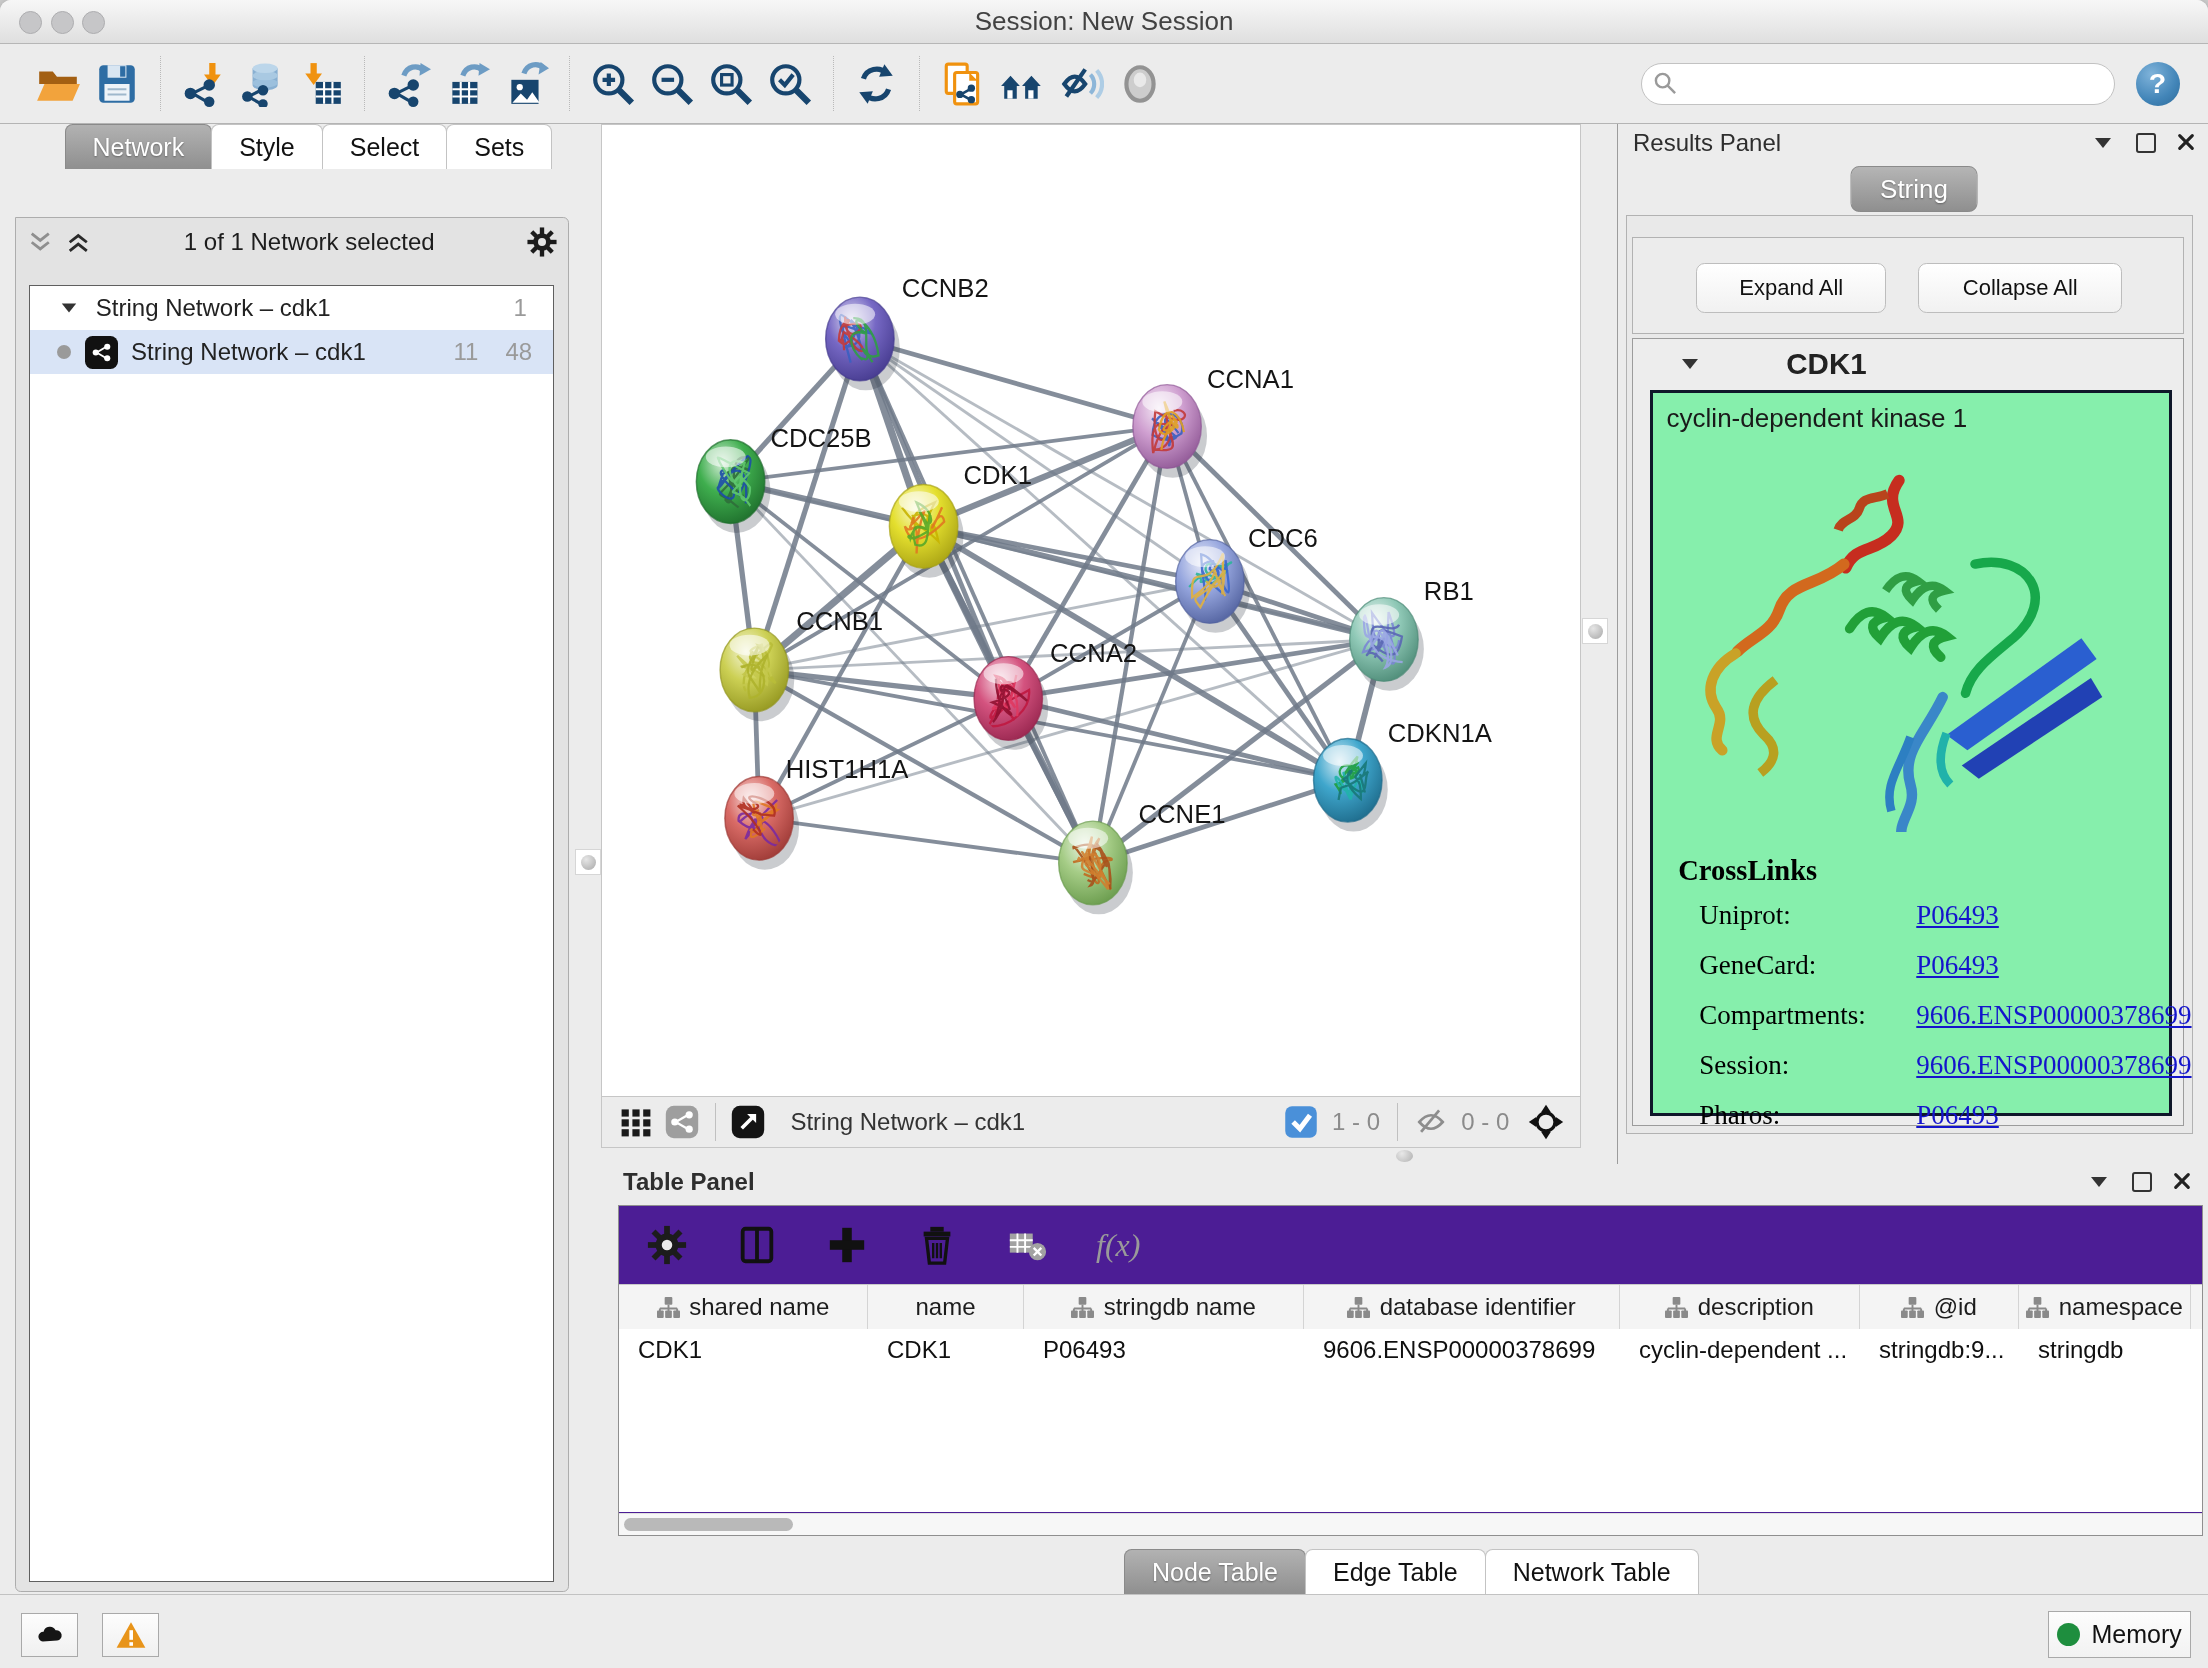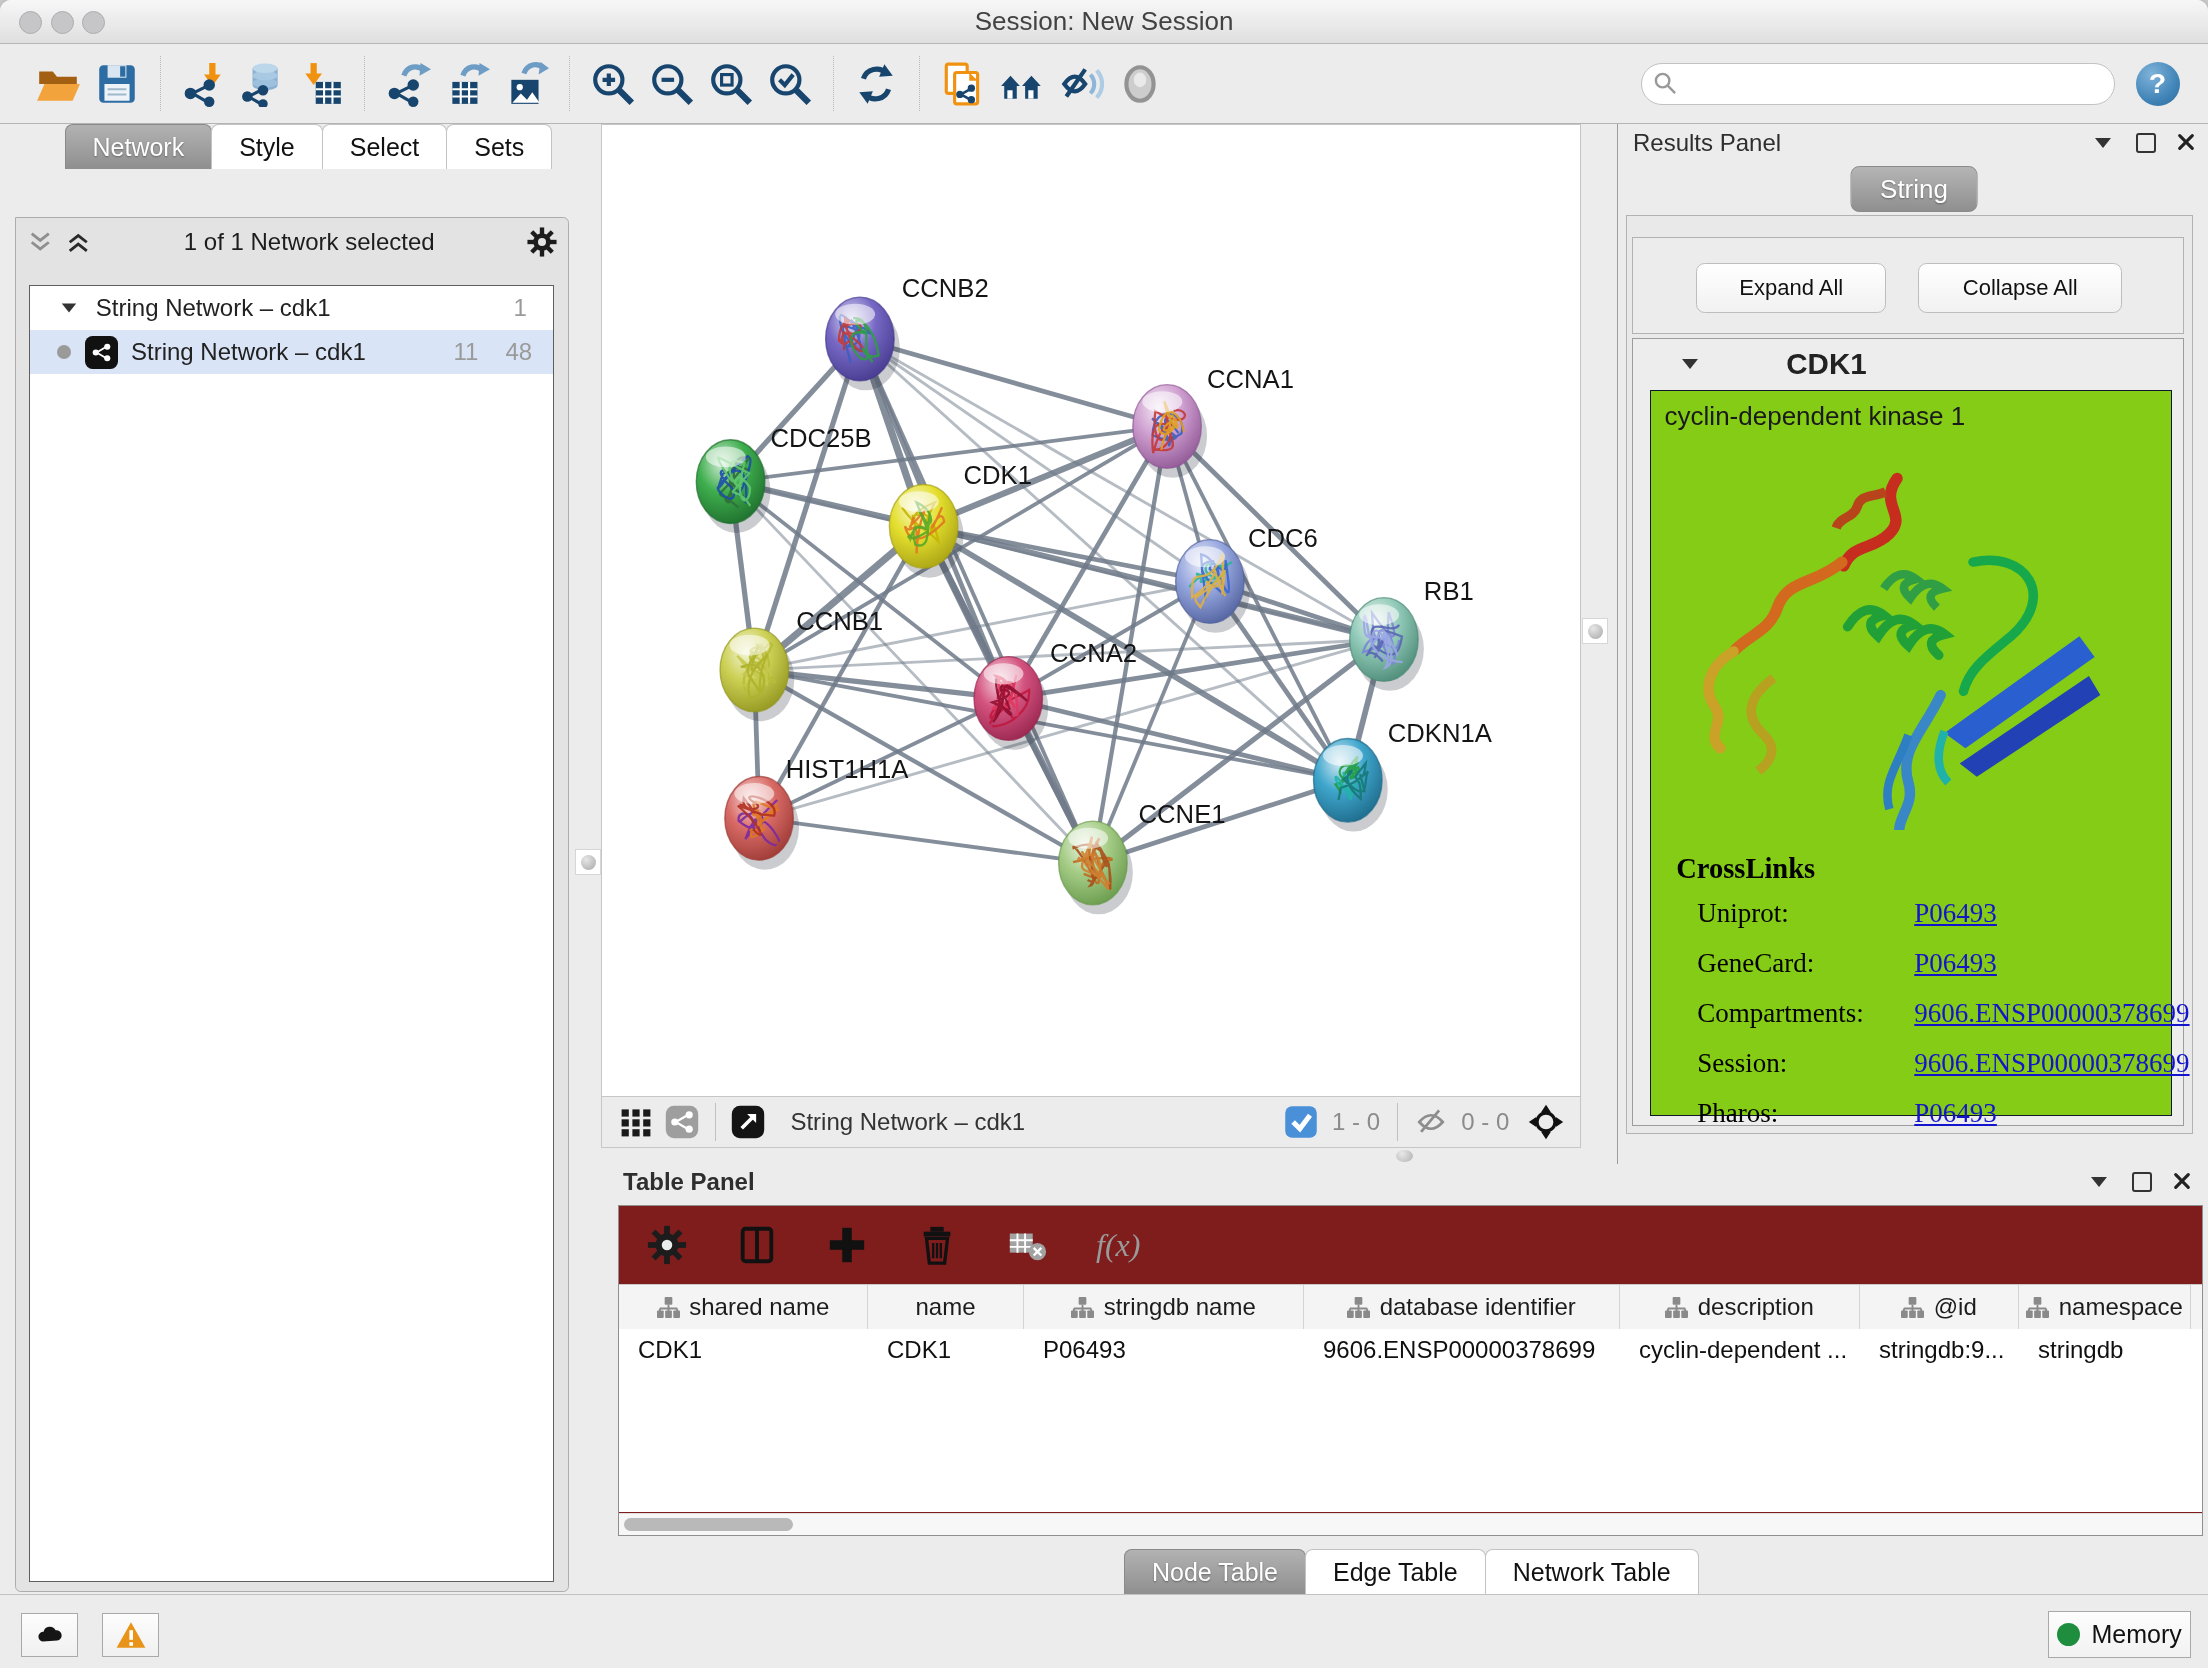--- a/index.html
+++ b/index.html
@@ -80,33 +80,33 @@
   .rpbtnbox{position:absolute;left:5.7px;top:21px;width:552px;height:97px;border:1px solid #b2b2b2;
     background:#ececec;box-sizing:border-box;}
   .rbtn{position:absolute;top:25px;height:48px;background:linear-gradient(#ffffff,#f1f1f1);
     border:1px solid #bdbdbd;border-radius:8.6px;font-size:22px;display:flex;align-items:center;
     justify-content:center;color:#111;}
   .rpentry{position:absolute;left:5.7px;top:122px;width:552px;height:788px;background:#ededed;
     border:1px solid #9c9c9c;box-sizing:border-box;}
   .ehdr{position:absolute;left:0;top:0;right:0;height:49px;display:flex;align-items:center;}
   .ehdr .tri{margin-left:49px;}
   .ehdr .nm{font-size:29.5px;font-weight:bold;margin-left:88px;}
-  .ebody{position:absolute;left:17px;top:51px;right:11.4px;bottom:9.5px;background:#84cc16;
-    border:1px solid #0f172a;}
+  .ebody{position:absolute;left:17px;top:51px;right:11.4px;bottom:9.5px;background:#86efac;
+    border:3px solid #0f172a;}
   .edesc{position:absolute;left:13.3px;top:9.5px;font-size:26px;color:#1a1a1a;}
   .proteinimg{position:absolute;left:7.6px;top:59px;width:495px;height:380px;}
   .xl{position:absolute;left:25px;top:462px;font-family:"Liberation Serif","DejaVu Serif",serif;}
   .xl .xlt{font-size:28.5px;font-weight:bold;color:#000;margin-bottom:13.3px;}
   .xlrow{display:flex;font-size:27px;margin-bottom:19px;}
   .xlrow .l{width:217px;color:#000;padding-left:21px;}
   .xlrow a{color:#1414cc;text-decoration:underline;}
   
   .tpanel{position:absolute;left:574px;top:1163px;width:1634px;height:431px;}
   .tpanel .phdr{height:38px;padding:0 17px 0 49px;font-weight:bold;}
-  .tpbox{position:absolute;left:44px;top:42px;width:1585px;height:331px;background:#7f1d1d;
+  .tpbox{position:absolute;left:44px;top:42px;width:1585px;height:331px;background:#4c1d95;
     border:1.9px solid #8f8f8f;box-sizing:border-box;}
   .tptb{position:absolute;left:0;top:0;right:0;height:78px;display:flex;align-items:center;
     padding-left:27px;gap:48px;}
   .tptb svg{width:42px;height:42px;}
   .fx{font-family:"Liberation Serif","DejaVu Serif",serif;font-style:italic;font-size:32px;color:#9a9a9a;}
   .thead{position:absolute;left:0;top:78px;right:0;height:44px;background:#f4f4f4;
     border-top:1px solid #c9c9c9;border-bottom:1px solid #c9c9c9;display:flex;}
   .th{display:flex;align-items:center;justify-content:center;gap:9.5px;font-size:24px;color:#1c1c1c;
     border-right:1px solid #d4d4d4;box-sizing:border-box;overflow:hidden;white-space:nowrap;}
   .th svg{width:23px;height:23px;flex:none;}

